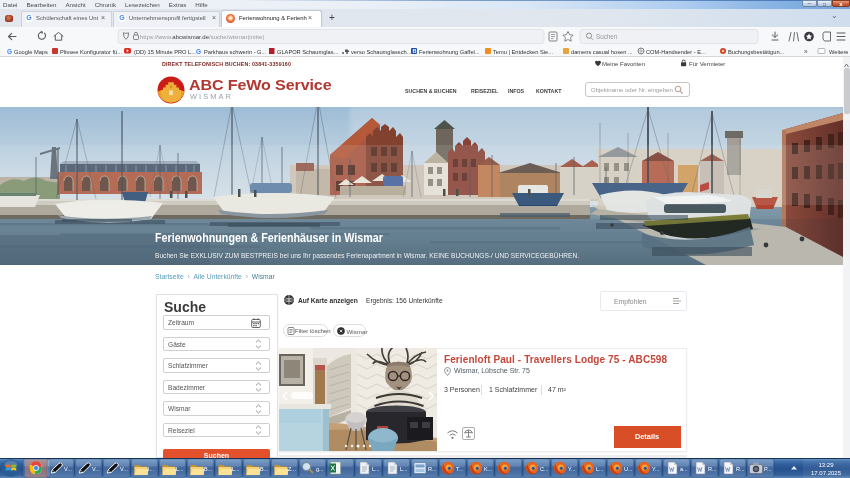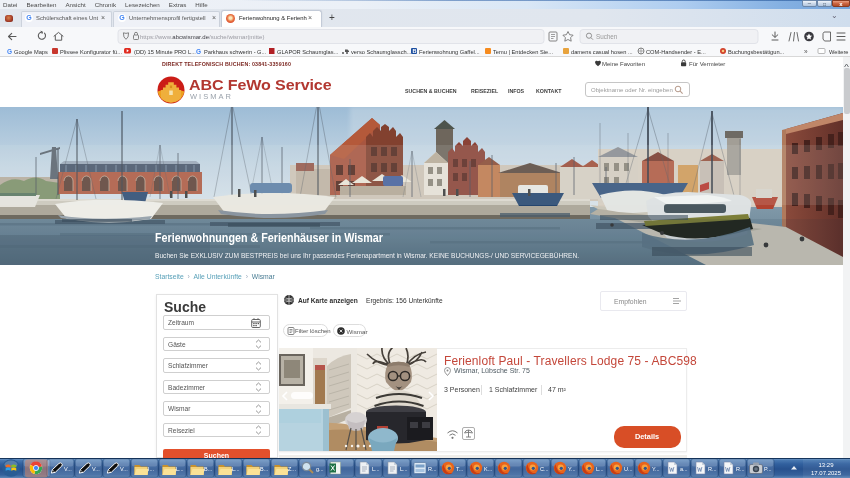--- a/index.html
+++ b/index.html
@@ -537,41 +537,41 @@
  <rect x="12" y="44" width="22" height="7" rx="3.5" fill="rgba(255,255,255,.85)"></rect>
  <g fill="#fff" opacity="0.9">
       <circle cx="67" cy="98" r="1.2"></circle>
       <circle cx="73" cy="98" r="1.2"></circle>
       <circle cx="79" cy="98" r="1.6"></circle>
       <circle cx="85" cy="98" r="1.2"></circle>
       <circle cx="91" cy="98" r="1.2"></circle>
     </g>
 </svg>
 
-<div class="abs" style="left:444px;top:354px;font-size:12px;font-weight:normal;color:#c4473a;letter-spacing:0.1px">Ferienloft Paul - Travellers Lodge 75 - ABC598</div>
+<div class="abs" style="left:444px;top:354px;font-size:10px;font-weight:bold;color:#c4473a;letter-spacing:0.1px">Ferienloft Paul - Travellers Lodge 75 - ABC598</div>
 <svg class="abs" style="left:444px;top:366.5px" width="7" height="9" viewBox="0 0 7 9">
     <path d="M3.5 0.5 a3 3 0 0 1 3 3 q0 2 -3 5 q-3 -3 -3 -5 a3 3 0 0 1 3 -3 Z" fill="none" stroke="#888" stroke-width="0.9"></path>
     <circle cx="3.5" cy="3.5" r="1" fill="#888"></circle>
   </svg>
 <div class="abs" style="left:454px;top:367px;font-size:7px;color:#4e5a62">Wismar, Lübsche Str. 75</div>
 <div class="abs" style="left:444px;top:386px;font-size:7px;color:#3e3e3e">3 Personen</div>
 <div class="abs" style="left:481px;top:385px;width:1px;height:10px;background:#ddd"></div>
 <div class="abs" style="left:489px;top:386px;font-size:7px;color:#3e3e3e">1 Schlafzimmer</div>
 <div class="abs" style="left:540.5px;top:385px;width:1px;height:10px;background:#ddd"></div>
 <div class="abs" style="left:548px;top:386px;font-size:7px;color:#3e3e3e">47 m²</div>
 <svg class="abs" style="left:446px;top:429px" width="13" height="11" viewBox="0 0 13 11">
     <path d="M1.5 4 q5 -4.5 10 0 M3.5 6.3 q3 -2.8 6 0" fill="none" stroke="#777" stroke-width="1"></path>
     <circle cx="6.5" cy="8.8" r="1.1" fill="#777"></circle>
   </svg>
 <svg class="abs" style="left:462px;top:427px" width="13" height="13" viewBox="0 0 13 13">
     <rect x="0.5" y="0.5" width="12" height="12" rx="1.5" fill="none" stroke="#999" stroke-width="0.8"></rect>
     <path d="M6.5 3 q3 0 4 3 q-4 -1.5 -8 0 q1 -3 4 -3 Z" fill="none" stroke="#777" stroke-width="0.9"></path>
     <path d="M6.5 3 v7 M4 10 h5" stroke="#777" stroke-width="0.9"></path>
   </svg>
-<div class="abs" style="left:613.5px;top:426px;width:67px;height:21.5px;background:#d84e26;border-radius:10px;text-align:center;font-size:7.4px;font-weight:bold;color:#fff;line-height:21.5px">Details</div>
+<div class="abs" style="left:613.5px;top:426px;width:67px;height:21.5px;background:#d84e26;border-radius:0;text-align:center;font-size:7.4px;font-weight:bold;color:#fff;line-height:21.5px">Details</div>
 
 <div class="abs" style="left:278.5px;top:455px;width:408px;height:3px;background:#efede9"></div>
 
 <svg class="abs" style="left:0;top:458px" width="850" height="20" viewBox="0 0 850 20">
 <defs>
  <linearGradient id="tb" x1="0" y1="0" x2="0" y2="1">
   <stop offset="0" stop-color="#8fb2d8"></stop>
         <stop offset="0.1" stop-color="#4a7ab2"></stop>
         <stop offset="0.3" stop-color="#31609e"></stop>
         <stop offset="0.55" stop-color="#27518e"></stop>

